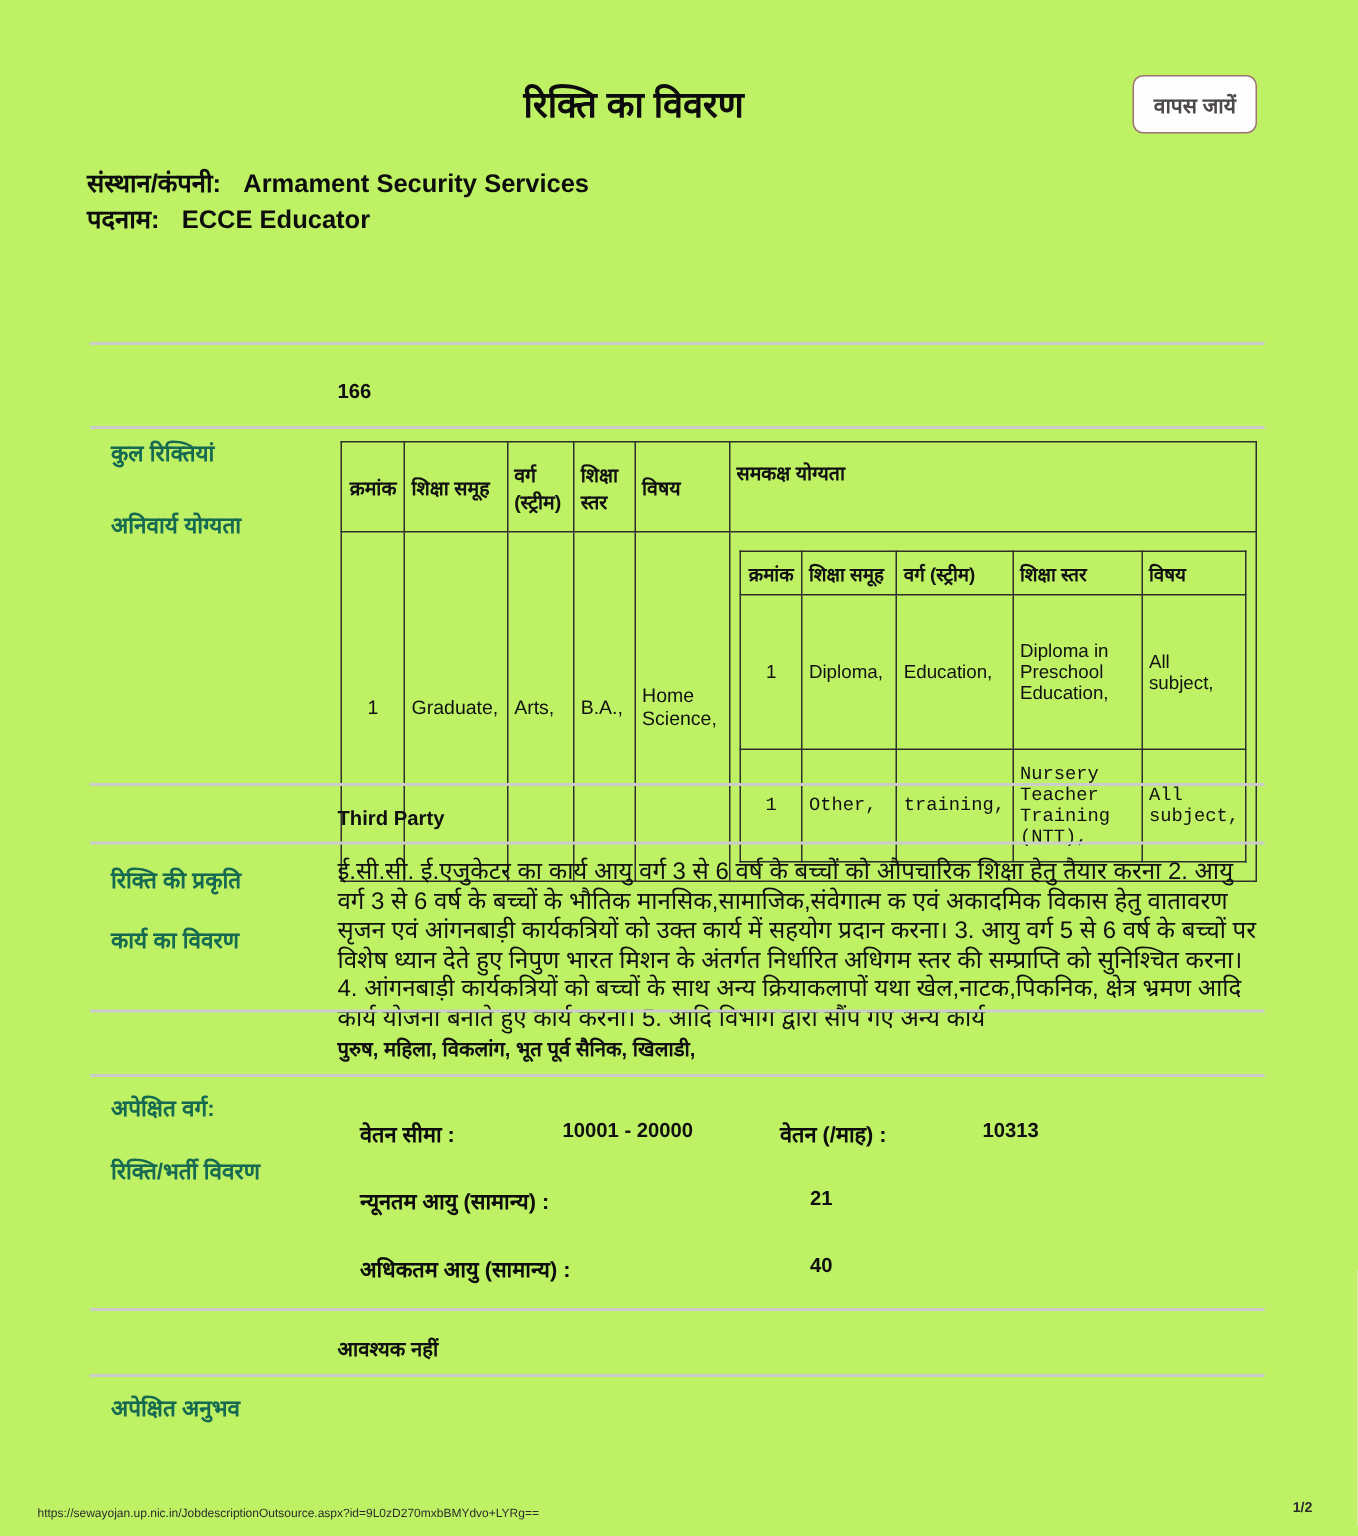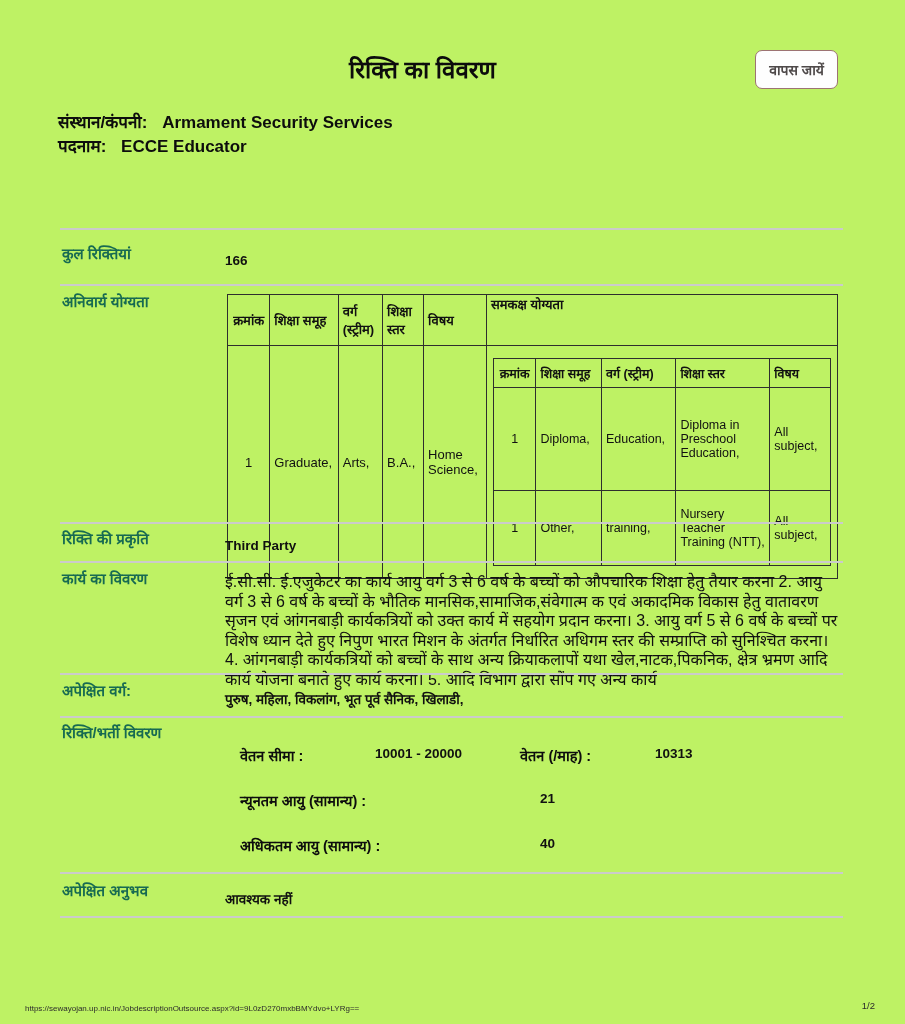--- a/index.html
+++ b/index.html
@@ -26,51 +26,51 @@
     background:#fefefe;
     font-size:14px;font-weight:600;color:#4f4a4a;
     cursor:pointer;
     font-family:inherit;
   }
   .info-row{left:58px;font-size:17px;font-weight:bold;color:#0d0d0d;}
   .info-row .lbl{margin-right:10px;}
   .dates-row{left:75px;right:82px;top:196px;display:flex;justify-content:space-between;
     font-size:14.5px;font-weight:bold;color:#0d0d0d;}
   .divider{left:60px;width:783px;height:0;border-top:2px solid #cbcbcb;}
-  .sec-label{left:62px;font-size:15px;font-weight:bold;color:#176a52;}
+  .sec-label{left:74px;font-size:15px;font-weight:bold;color:#176a52;margin-top:48px;}
   .sec-value{left:225px;font-size:13.5px;font-weight:600;color:#101010;}
   
   .qual-wrap{left:227px;top:294px;}
   table{border-collapse:collapse;}
   .qt{width:611px;border:1.6px solid #2e2e2e;font-size:13px;}
   .qt th,.qt td{border:1.6px solid #2e2e2e;padding:2px 4px;vertical-align:middle;}
   .qt th{font-weight:bold;text-align:left;height:46px;}
   .qt td{height:160px;}
   .qt .c-serial{width:40px;text-align:center;}
   .qt .c-group{width:64px;}
   .qt .c-stream{width:47px;}
   .qt .c-level{width:43px;}
   .qt .c-subj{width:66px;}
   .qt td.equiv-cell{vertical-align:top;padding:12px 6px;}
   .eq{width:338px;border:1.6px solid #2e2e2e;font-size:12.5px;}
   .eq th,.eq td{border:1.6px solid #2e2e2e;padding:2px 4px;vertical-align:middle;}
   .eq th{font-weight:bold;text-align:left;height:24px;}
   .eq .r1 td{height:98px;}
-  .eq .r2 td{height:70px;}
+  .eq .r2 td{height:70px;font-family:Liberation Mono, monospace;}
   .eq .c-serial{width:36px;text-align:center;}
   .eq .c-group{width:62px;}
   .eq .c-stream{width:70px;}
   .eq .c-level{width:104px;}
   .eq .c-subj{width:58px;}
   .desc{left:225px;top:572px;width:617px;
     font-size:16px;font-weight:400;line-height:19.5px;color:#101010;}
   .pay-lbl{font-size:14.5px;font-weight:bold;color:#0d0d0d;}
   .pay-val{font-size:13.5px;font-weight:600;color:#101010;}
   .footer-url{left:25px;top:1004px;font-size:8px;color:#2c2c2c;}
-  .footer-page{right:30px;top:1000px;font-size:9.5px;font-weight:normal;color:#2c2c2c;}
+  .footer-page{right:30px;top:1000px;font-size:9.5px;font-weight:bold;color:#2c2c2c;}
 </style>
 </head>
 <body>
 
 <div class="page">
 
   <div class="abs page-title">रिक्ति का विवरण</div>
   <button class="abs back-btn">वापस जायें</button>
 
   <div class="abs info-row" style="top:110px">
@@ -94,21 +94,21 @@
 
   <div class="abs qual-wrap">
     <table class="qt">
       <tbody>
           <tr>
         <th class="c-serial">क्रमांक</th>
         <th class="c-group">शिक्षा समूह</th>
         <th class="c-stream">वर्ग (स्ट्रीम)</th>
         <th class="c-level">शिक्षा स्तर</th>
         <th class="c-subj">विषय</th>
-        <th style="vertical-align:top;padding-top:0">समकक्ष योग्यता</th>
+        <th style="vertical-align:top;padding-top:11px">समकक्ष योग्यता</th>
       </tr>
       <tr>
         <td class="c-serial">1</td>
         <td class="c-group">Graduate,</td>
         <td class="c-stream">Arts,</td>
         <td class="c-level">B.A.,</td>
         <td class="c-subj">Home Science,</td>
         <td class="equiv-cell">
           <table class="eq">
             <tbody>

